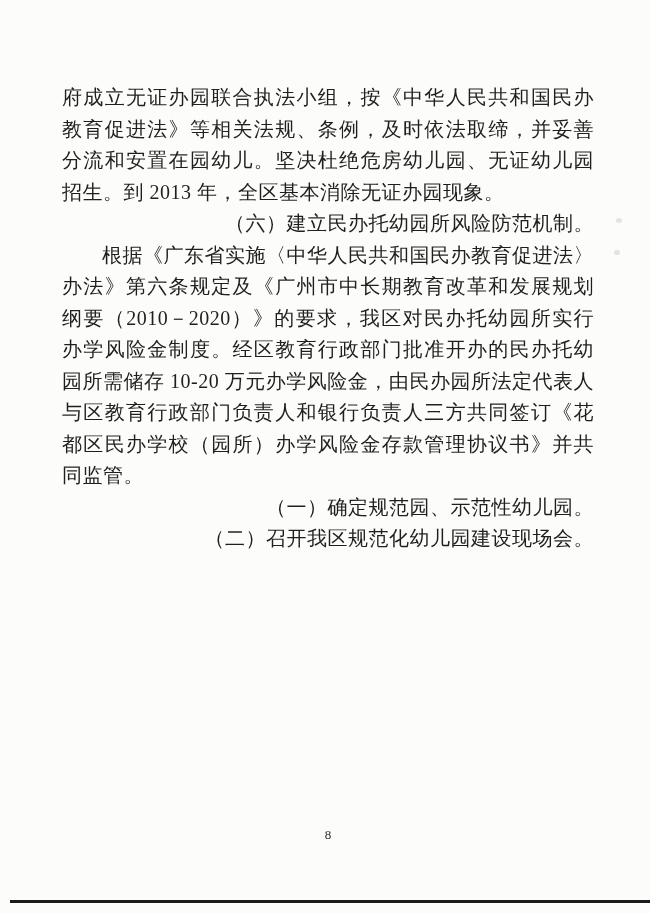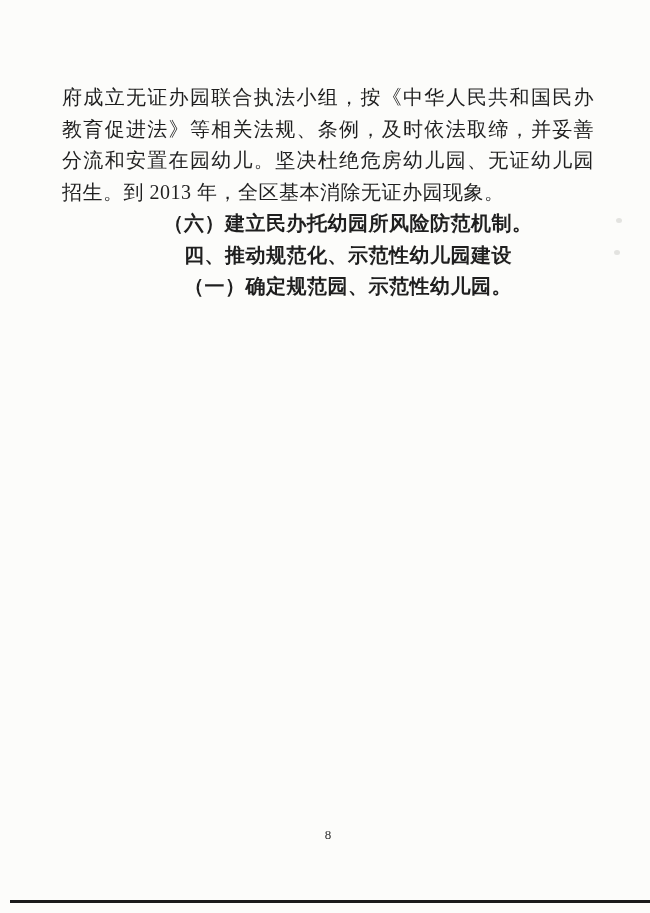--- a/index.html
+++ b/index.html
@@ -28,23 +28,23 @@
   .para {
     margin: 0;
     text-align: justify;
     text-indent: 2em;
   }
   .para.no-indent {
     text-indent: 0;
   }
   .heading {
     margin: 0;
-    font-weight: 700;
+    font-weight: 400;
     text-indent: 2em;
-    text-align: center;
+    text-align: right;
   }
   .page-number {
     position: absolute;
     left: 62px;
     width: 532px;
     top: 827px;
     text-align: center;
     font-size: 13px;
     line-height: 16px;
     color: #2a2a2a;
@@ -68,22 +68,23 @@
   .speck-1 { left: 616px; top: 218px; }
   .speck-2 { left: 614px; top: 250px; }
 </style>
 </head>
 <body>
 
 <div class="page">
   <div class="content">
     <p class="para no-indent">府成立无证办园联合执法小组，按《中华人民共和国民办教育促进法》等相关法规、条例，及时依法取缔，并妥善分流和安置在园幼儿。坚决杜绝危房幼儿园、无证幼儿园招生。到 2013 年，全区基本消除无证办园现象。</p>
     <p class="heading">（六）建立民办托幼园所风险防范机制。</p>
-    <p class="heading">四、推动规范化、示范性幼儿园建设</p>
+    <p class="para">根据《广东省实施〈中华人民共和国民办教育促进法〉办法》第六条规定及《广州市中长期教育改革和发展规划纲要（2010－2020）》的要求，我区对民办托幼园所实行办学风险金制度。经区教育行政部门批准开办的民办托幼园所需储存 10-20 万元办学风险金，由民办园所法定代表人与区教育行政部门负责人和银行负责人三方共同签订《花都区民办学校（园所）办学风险金存款管理协议书》并共同监管。</p>
     <p class="heading">（一）确定规范园、示范性幼儿园。</p>
+    <p class="heading">（二）召开我区规范化幼儿园建设现场会。</p>
   </div>
 
   <div class="page-number">8</div>
 
   <div class="scan-speck speck-1"></div>
   <div class="scan-speck speck-2"></div>
 
   <div class="scan-edge-line"></div>
 </div>
 

